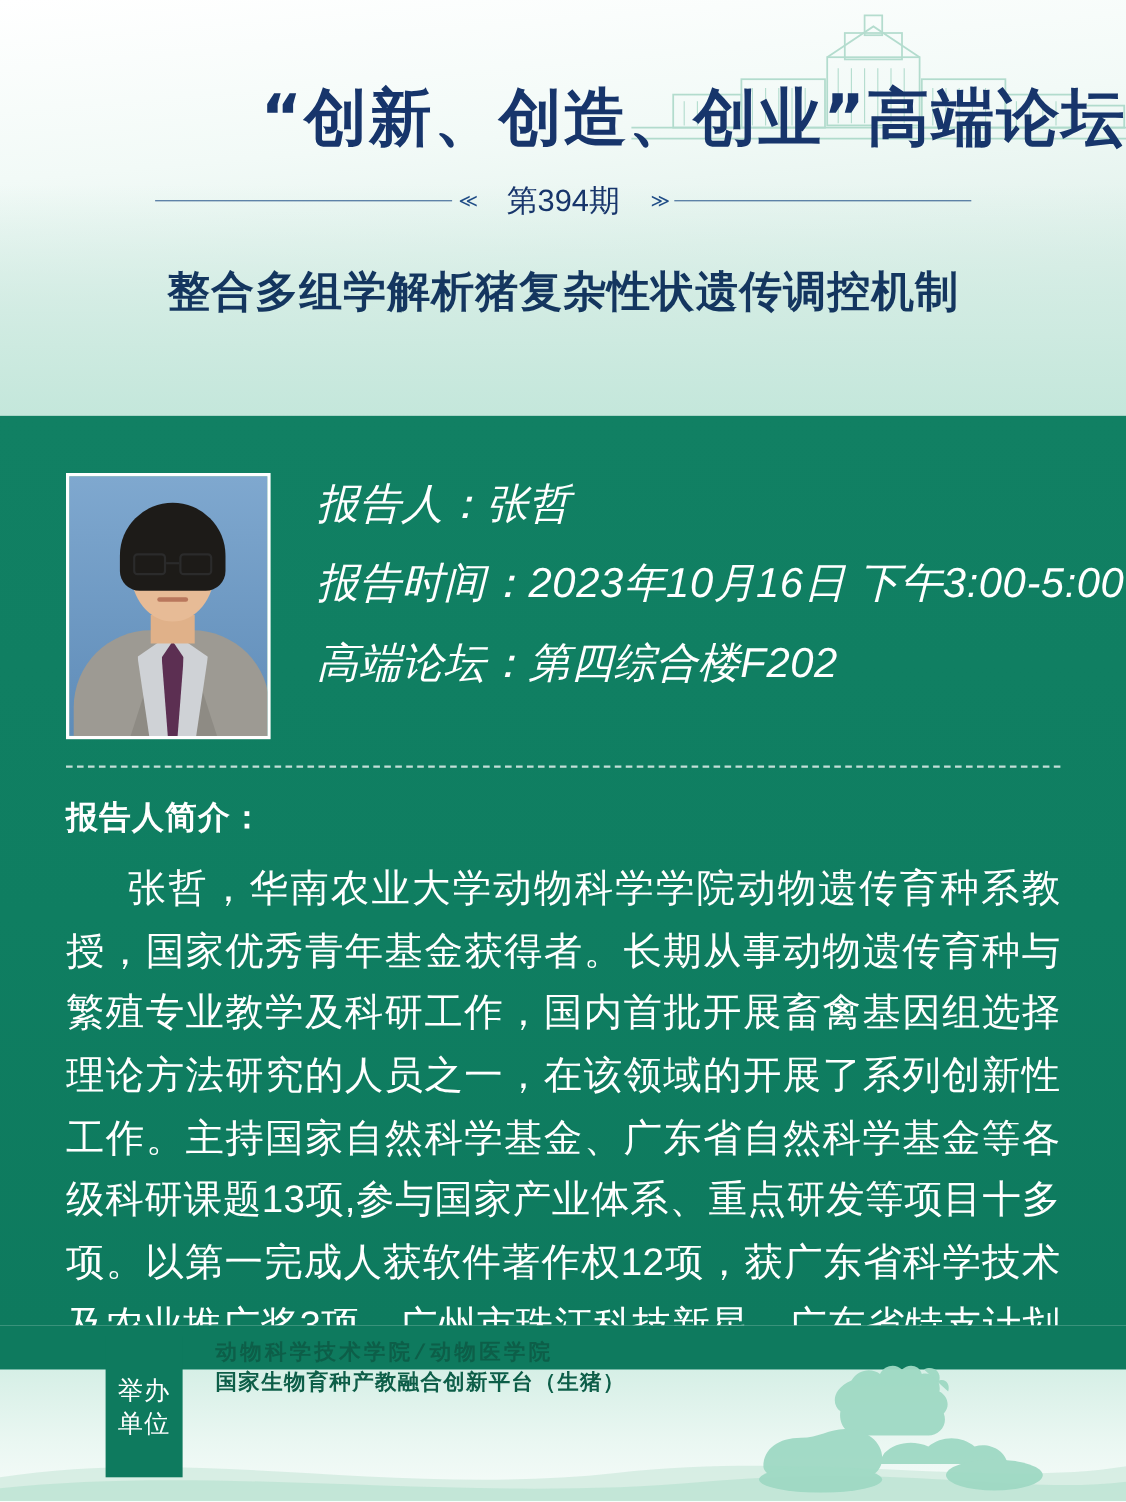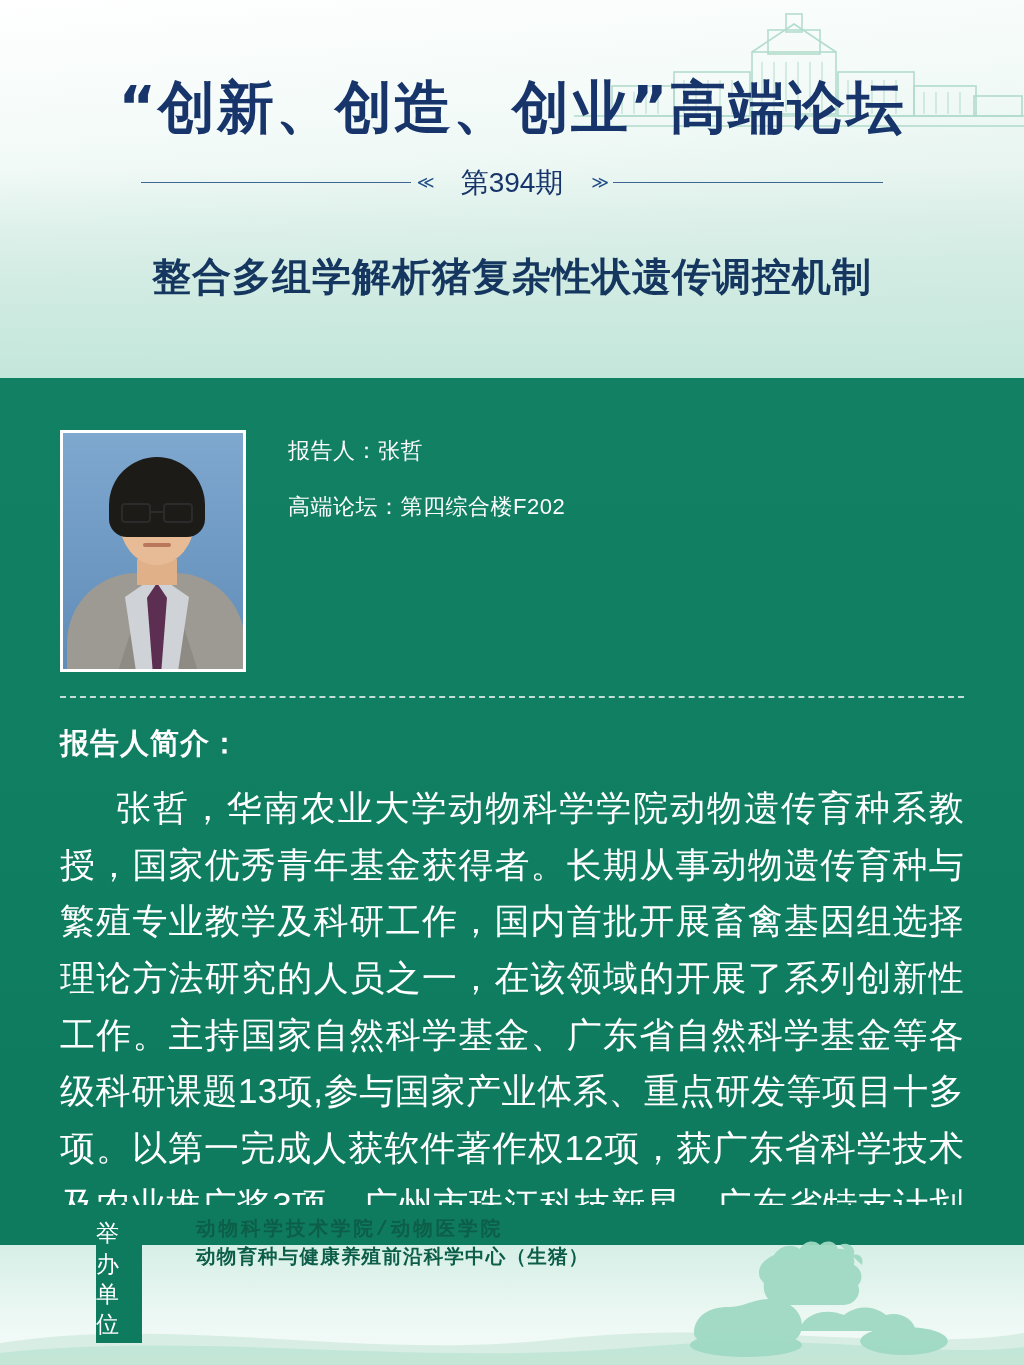--- a/index.html
+++ b/index.html
@@ -28,21 +28,21 @@
     background: linear-gradient(180deg, rgba(214,238,230,0) 0%, rgba(205,234,224,0.85) 60%, rgba(196,231,219,1) 100%);
   }
   
   .building {
     position: absolute; top: 0; right: 0; width: 470px; height: 185px;
     opacity: 0.55;
   }
 
   .main-title {
     position: relative;
-    text-align: center;
+    text-align: right;
     padding-top: 78px;
     font-size: 57px;
     line-height: 1.05;
     font-weight: 700;
     color: #17356b;
     letter-spacing: 2px;
     font-family: "DejaVu Sans", "Liberation Sans", sans-serif;
   }
   .issue-row {
     position: relative;
@@ -56,21 +56,21 @@
     height: 1px; background: #1f4c86; width: 270px; opacity: .85;
   }
   .issue-arrows { color: #1f4c86; font-size: 17px; letter-spacing: -2px; padding: 0 6px; }
   .issue-text {
     color: #17356b; font-size: 28px; font-weight: 400; padding: 0 22px; white-space: nowrap;
   }
 
   .sub-title {
     position: relative;
     text-align: center;
-    margin-top: 48px;
+    margin-top: 36px;
     font-size: 39px;
     font-weight: 700;
     color: #14365f;
     letter-spacing: 1px;
   }
 
   
   .body-green {
     position: relative;
     height: 827px;
@@ -103,22 +103,23 @@
   .p-mouth { position:absolute; left:80px; top:110px; width:28px; height:4px; background:#b9775c; border-radius:3px; }
   .p-neck { position:absolute; left:74px; top:126px; width:40px; height:26px; background:#e0b189; }
   .p-suit { position:absolute; left:4px; top:140px; width:178px; height:102px; background:#9d9a93; border-radius:70px 70px 0 0; }
   .p-shirt { position:absolute; left:62px; top:142px; width:64px; height:100px; background:#cfd2d6; clip-path: polygon(50% 0, 100% 22%, 82% 100%, 18% 100%, 0 22%); }
   .p-tie { position:absolute; left:84px; top:150px; width:20px; height:92px; background:#5c2f52; clip-path: polygon(50% 0, 100% 16%, 70% 100%, 30% 100%, 0 16%); }
   .p-lapel-l { position:absolute; left:40px; top:142px; width:46px; height:100px; background:#8e8b84; clip-path: polygon(100% 0, 100% 100%, 30% 100%); }
   .p-lapel-r { position:absolute; left:104px; top:142px; width:46px; height:100px; background:#8e8b84; clip-path: polygon(0 0, 70% 100%, 0 100%); }
 
   .speaker-info { padding-top: 10px; }
   .info-line {
-    font-size: 22px; line-height: 1.0; margin-bottom: 34px; white-space: nowrap;
+    font-size: 38px; line-height: 1.0; margin-bottom: 34px; white-space: nowrap;
     letter-spacing: .5px;
+    font-style: italic;
   }
 
   .divider {
     margin-top: 24px;
     border-top: 2px dashed rgba(255,255,255,.75);
     height: 0;
   }
 
   .bio-heading {
     margin-top: 26px;
@@ -146,21 +147,21 @@
   }
   .footer-body {
     position: absolute; left:0; right:0; top:40px; bottom:0;
     background: linear-gradient(180deg,#d6efe6 0%, #eaf7f2 55%, #f7fcfa 100%);
   }
   .footer-wave {
     position:absolute; left:0; right:0; bottom:0; height:70px;
   }
   .host-box {
     position: absolute; left: 96px; top: 10px;
-    width: 46px; height: 128px;
+    width: 70px; height: 128px;
     background: #0e7a5e;
     color: #fff;
     display: flex; flex-direction: column; align-items: center; justify-content: center;
     font-size: 23px; line-height: 1.32; font-weight: 500; letter-spacing: 1px;
   }
   .host-list {
     position: absolute; left: 196px; top: 12px;
     color: #0d5e48;
     font-size: 19.5px;
     line-height: 1.42;
@@ -250,20 +251,21 @@
         <div class="p-ear-r"></div>
         <div class="p-hair"></div>
         <div class="p-glass-l"></div>
         <div class="p-glass-r"></div>
         <div class="p-bridge"></div>
         <div class="p-mouth"></div>
       </div>
 
       <div class="speaker-info">
         <div class="info-line">报告人：张哲</div>
+        <div class="info-line">报告时间：2023年10月16日 下午3:00-5:00</div>
         <div class="info-line">高端论坛：第四综合楼F202</div>
       </div>
     </div>
 
     <div class="divider"></div>
 
     <div class="bio-heading">报告人简介：</div>
     <div class="bio-text">张哲，华南农业大学动物科学学院动物遗传育种系教授，国家优秀青年基金获得者。长期从事动物遗传育种与繁殖专业教学及科研工作，国内首批开展畜禽基因组选择理论方法研究的人员之一，在该领域的开展了系列创新性工作。主持国家自然科学基金、广东省自然科学基金等各级科研课题13项,参与国家产业体系、重点研发等项目十多项。以第一完成人获软件著作权12项，获广东省科学技术及农业推广奖3项。广州市珠江科技新星，广东省特支计划“科技创新青年拔尖人才”，中国畜牧兽医学会动物遗传育种学分会理事。</div>
   </div>
 
@@ -287,17 +289,17 @@
       </g>
     </svg>
 
     <div class="host-box">
       <span>举办</span>
       <span>单位</span>
     </div>
 
     <div class="host-list">
       <div>动物科学技术学院/动物医学院</div>
-      <div>动物育种与健康养殖前沿科学中心（生猪）</div>
+      <div>国家生物育种产教融合创新平台（生猪）</div>
     </div>
   </div>
 
 </div>
 
 </body></html>

